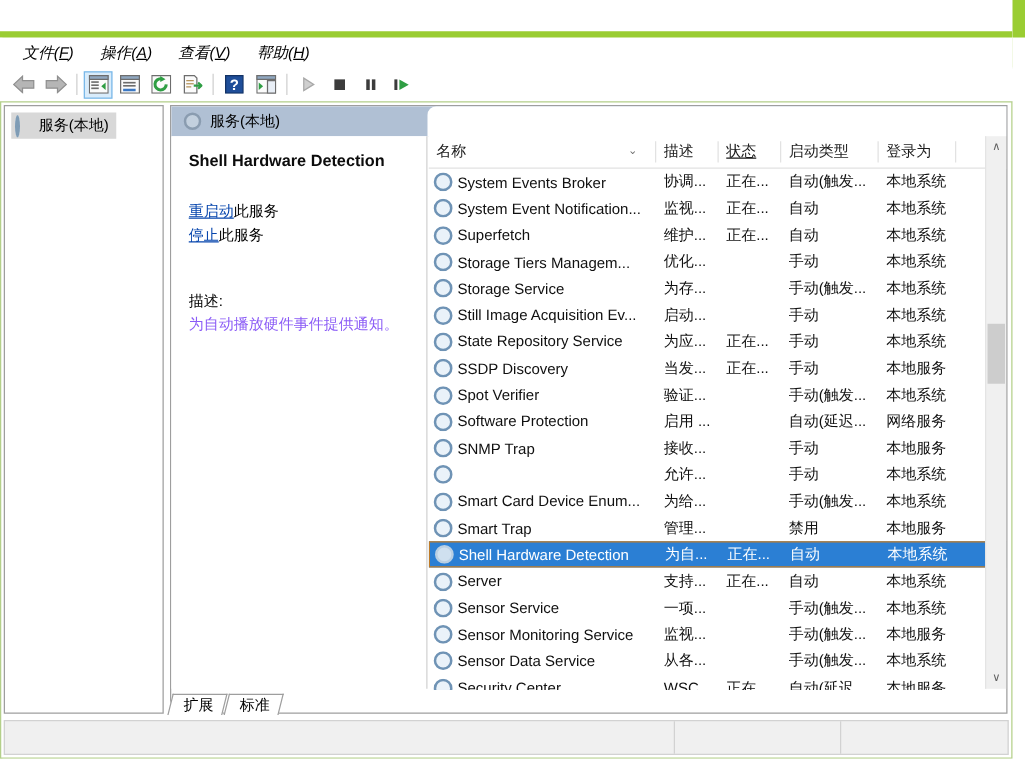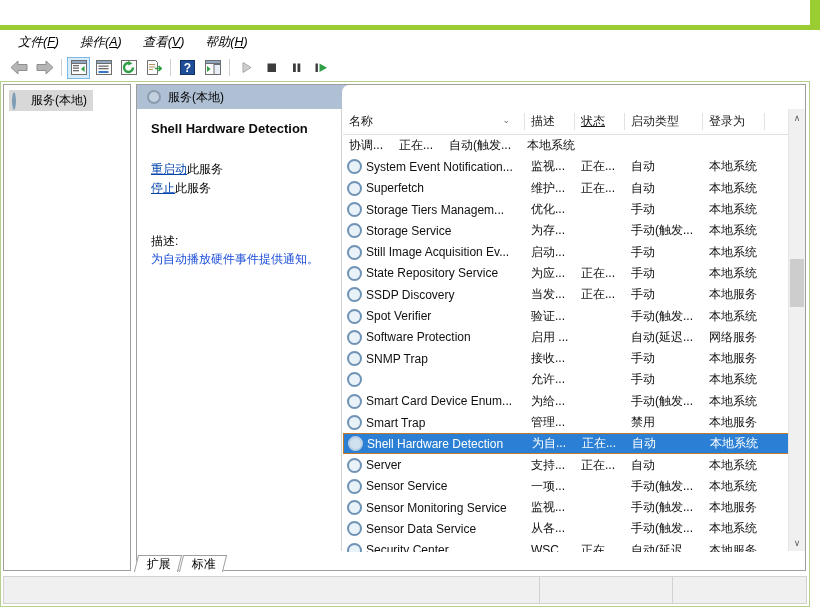--- a/index.html
+++ b/index.html
@@ -204,21 +204,21 @@
     margin-bottom: 22px;
   }
   .svc-link {
     font-size: 12px; color: #000; line-height: 19px;
   }
   .svc-link a {
     color: #0645ad; text-decoration: underline; cursor: pointer;
   }
   .desc-block { margin-top: 34px; }
   .desc-label { font-size: 12px; color: #000; line-height: 18px; }
-  .desc-text { font-size: 12px; color: #1d4ed8; line-height: 18px; }
+  .desc-text { font-size: 12px; color: #8b5cf6; line-height: 18px; }
 
   
   .listview {
     position: absolute; left: 206px; top: 24px;
     width: 462px; height: 442px;
     background: #ffffff;
   }
   .lv-head {
     display: flex; height: 25px;
     border-bottom: 1px solid #e2e2e2;
@@ -499,20 +499,24 @@
           <span class="sort-chev">⌄</span>
         </div>
         <div class="lv-th c-desc">描述</div>
         <div class="lv-th c-status">状态</div>
         <div class="lv-th c-start">启动类型</div>
         <div class="lv-th c-logon">登录为</div>
         <div class="lv-th c-pad"></div>
       </div>
       <div class="lv-body" id="list-body">
           <div class="lv-row">
+            <div class="lv-td c-name">
+              <span class="row-gear"></span>
+              <span>System Events Broker</span>
+            </div>
             <div class="lv-td c-desc">协调...</div>
             <div class="lv-td c-status">正在...</div>
             <div class="lv-td c-start">自动(触发...</div>
             <div class="lv-td c-logon">本地系统</div>
           </div>
           <div class="lv-row">
             <div class="lv-td c-name">
               <span class="row-gear"></span>
               <span>System Event Notification...</span>
             </div>

